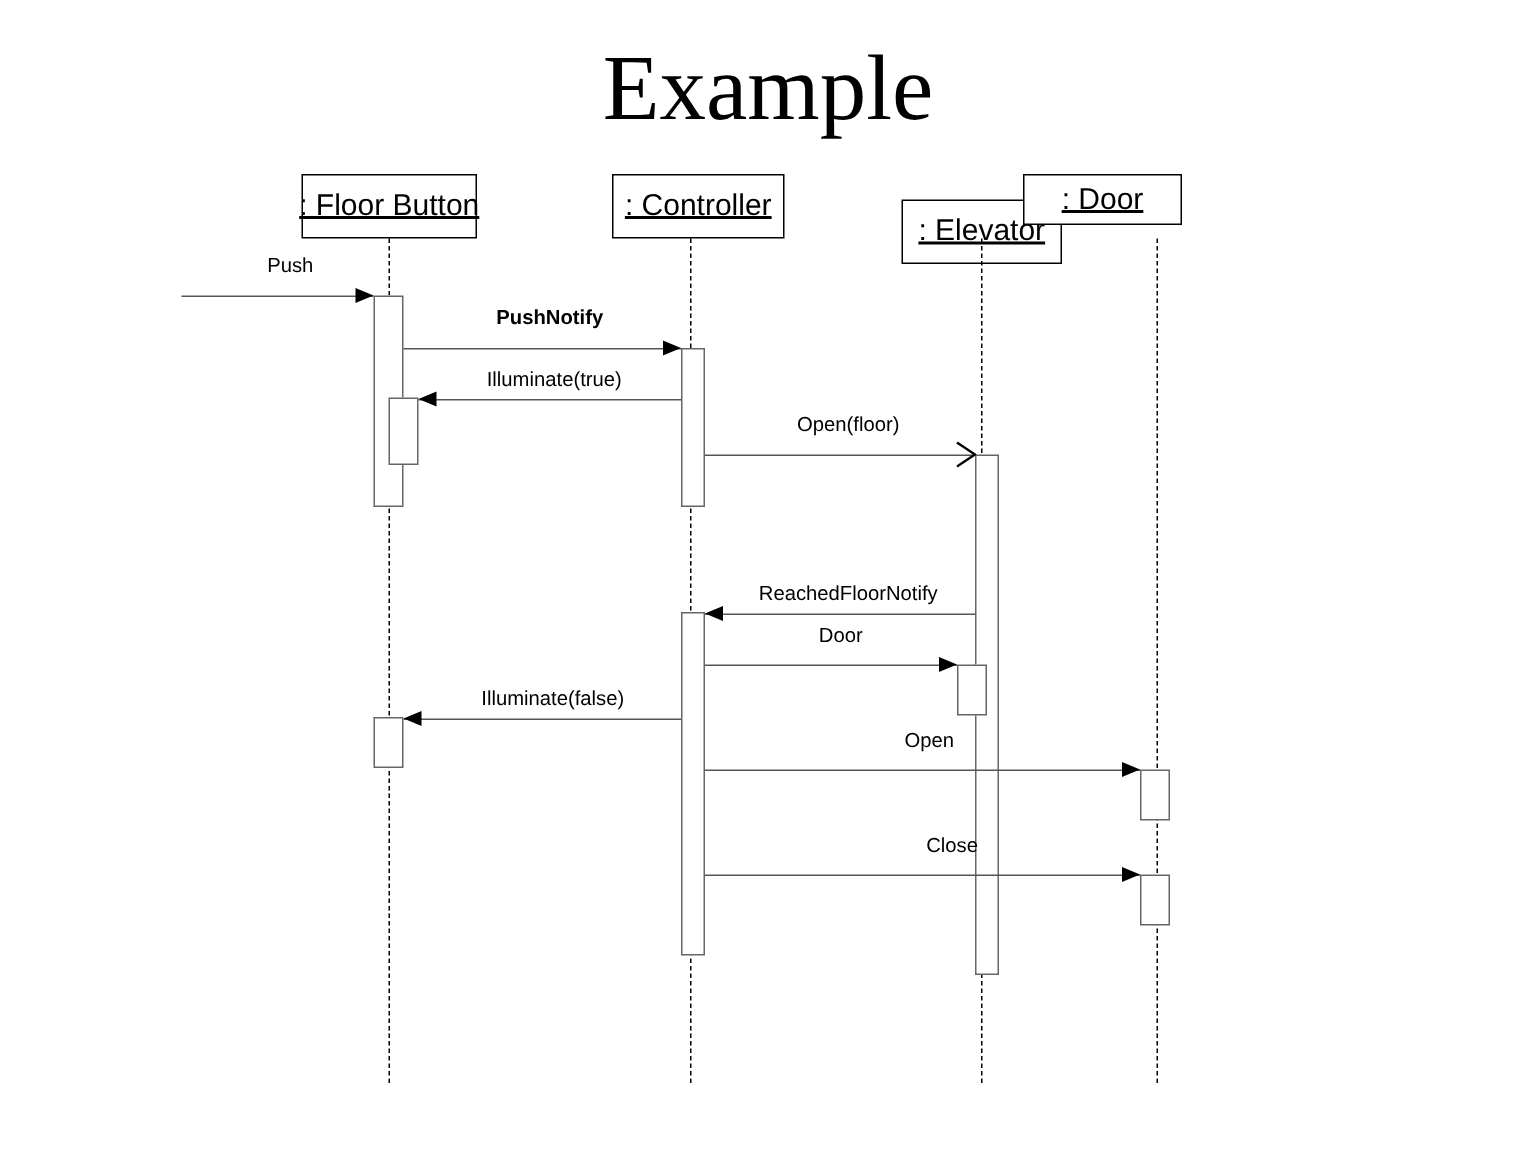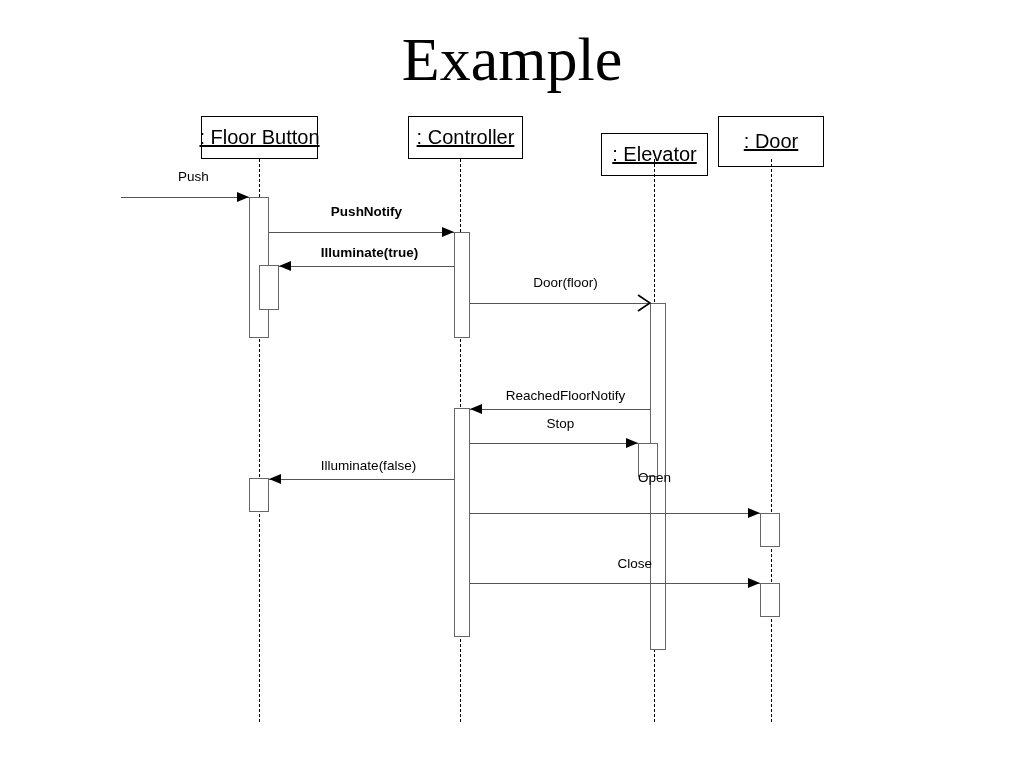--- a/index.html
+++ b/index.html
@@ -114,21 +114,21 @@
       </div>
       <div class="lifeline" style="left: 259px; top: 159px; height: 563px;"></div>
       <div class="obj-box" style="left: 408px; top: 116px; width: 115px; height: 43px;">
         <span class="obj-label">: Controller</span>
       </div>
       <div class="lifeline" style="left: 460px; top: 159px; height: 563px;"></div>
       <div class="obj-box" style="left: 601px; top: 116px; width: 107px; height: 43px; margin-top: 17px;">
         <span class="obj-label">: Elevator</span>
       </div>
       <div class="lifeline" style="left: 654px; top: 159px; height: 563px;"></div>
-      <div class="obj-box" style="left: 718px; top: 116px; width: 106px; height: 51px;">
+      <div class="obj-box" style="left: 682px; top: 116px; width: 106px; height: 34px;">
         <span class="obj-label">: Door</span>
       </div>
       <div class="lifeline" style="left: 771px; top: 159px; height: 563px;"></div>
     </div>
   <div id="activations-layer">
       <div class="activation" style="left: 249px; top: 197px; width: 20px; height: 141px;"></div>
       <div class="activation" style="left: 259px; top: 265px; width: 20px; height: 45px;"></div>
       <div class="activation" style="left: 249px; top: 478px; width: 20px; height: 34px;"></div>
       <div class="activation" style="left: 454px; top: 232px; width: 16px; height: 106px;"></div>
       <div class="activation" style="left: 454px; top: 408px; width: 16px; height: 229px;"></div>
@@ -139,36 +139,36 @@
     </div>
   <div id="messages-layer">
       <div class="msg-line" style="left: 121px; top: 197px; width: 128px;"></div>
       <div class="arrowhead-solid-right" style="left: 237px; top: 192px;"></div>
       <div class="msg-label center" style="left: 186px; top: 169px;">Push</div>
       <div class="msg-line" style="left: 269px; top: 232px; width: 185px;"></div>
       <div class="arrowhead-solid-right" style="left: 442px; top: 227px;"></div>
       <div class="msg-label center" style="left: 359px; top: 204px; font-weight: bold;">PushNotify</div>
       <div class="msg-line" style="left: 279px; top: 266px; width: 175px;"></div>
       <div class="arrowhead-solid-left" style="left: 279px; top: 261px;"></div>
-      <div class="msg-label center" style="left: 362px; top: 245px; font-weight: bold;">Illuminate(true)</div>
+      <div class="msg-label center" style="left: 362px; top: 245px;">Illuminate(true)</div>
       <div class="msg-line" style="left: 470px; top: 303px; width: 180px;"></div>
       <svg width="14" height="18" class="arrowhead-open-right" style="position: absolute; left: 637px; top: 294px;">
         <path d="M1,1 L13,9 L1,17" fill="none" stroke="#000000" stroke-width="1.6"></path>
       </svg>
-      <div class="msg-label center" style="left: 558px; top: 275px;">Door(floor)</div>
+      <div class="msg-label center" style="left: 558px; top: 275px;">Open(floor)</div>
       <div class="msg-line" style="left: 470px; top: 409px; width: 180px;"></div>
       <div class="arrowhead-solid-left" style="left: 470px; top: 404px;"></div>
       <div class="msg-label center" style="left: 558px; top: 388px;">ReachedFloorNotify</div>
       <div class="msg-line" style="left: 470px; top: 443px; width: 168px;"></div>
       <div class="arrowhead-solid-right" style="left: 626px; top: 438px;"></div>
-      <div class="msg-label center" style="left: 553px; top: 416px;">Stop</div>
+      <div class="msg-label center" style="left: 553px; top: 416px;">Door</div>
       <div class="msg-line" style="left: 269px; top: 479px; width: 185px;"></div>
       <div class="arrowhead-solid-left" style="left: 269px; top: 474px;"></div>
       <div class="msg-label center" style="left: 361px; top: 458px;">Illuminate(false)</div>
       <div class="msg-line" style="left: 470px; top: 513px; width: 290px;"></div>
       <div class="arrowhead-solid-right" style="left: 748px; top: 508px;"></div>
-      <div class="msg-label rightal" style="left: 636px; top: 470px; margin-left: 35px;">Open</div>
+      <div class="msg-label rightal" style="left: 636px; top: 486px;">Open</div>
       <div class="msg-line" style="left: 470px; top: 583px; width: 290px;"></div>
       <div class="arrowhead-solid-right" style="left: 748px; top: 578px;"></div>
       <div class="msg-label rightal" style="left: 652px; top: 556px;">Close</div>
     </div>
 
 </div>
 
 </body></html>

